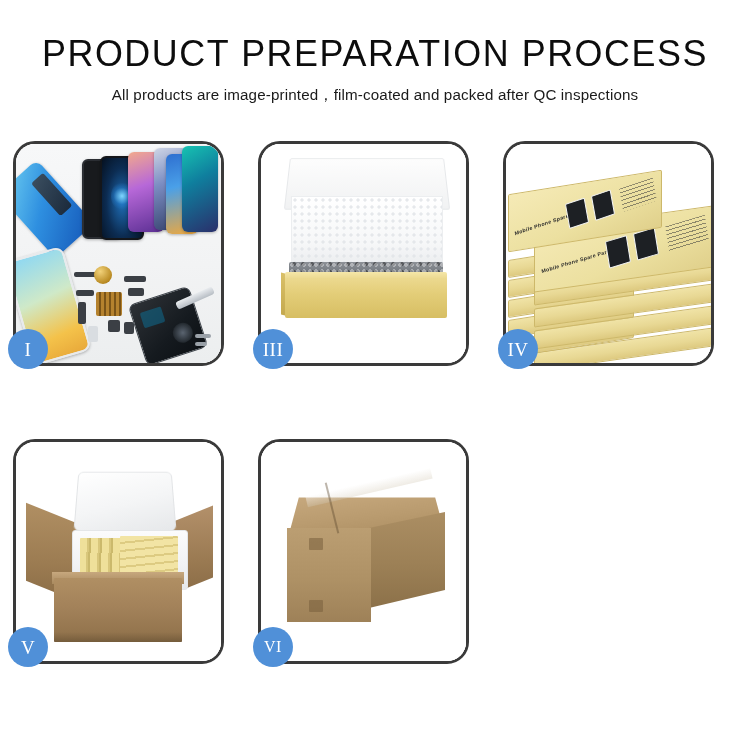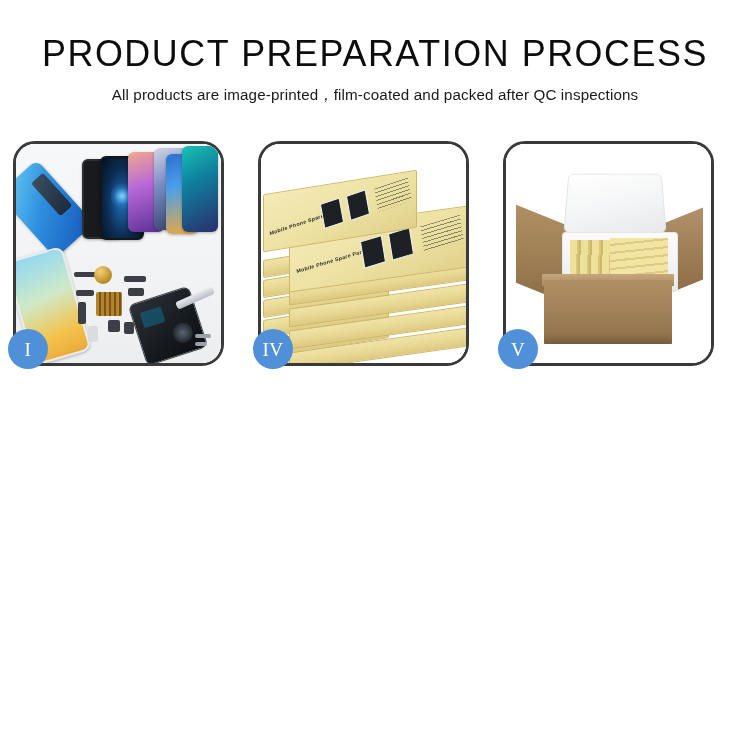--- a/index.html
+++ b/index.html
@@ -446,20 +446,37 @@
           <div class="backplate"></div>
           <div class="tweezer"></div>
           <div class="part" style="right:10px;top:190px;width:16px;height:4px;background:#9aa1a8;"></div>
           <div class="part" style="right:14px;top:198px;width:12px;height:4px;background:#9aa1a8;"></div>
         </div>
       </div>
       <div class="badge">I</div>
     </div>
 
 
+    <div class="panel">
+      <div class="panel-clip">
+        <div class="scene p3">
+          <div class="lid-back"></div>
+          <div class="foam-back">
+            <div class="foam-tex"></div>
+          </div>
+          <div class="tray-wall">
+            <div class="gran"></div>
+          </div>
+          <div class="box-side"></div>
+          <div class="box-lip"></div>
+          <div class="box-front"></div>
+        </div>
+      </div>
+      <div class="badge">III</div>
+    </div>
 
     <div class="panel">
       <div class="panel-clip">
         <div class="scene p4">
           <div class="stack">
 
             <div class="sbox" style="left:2px; top:186px; width:124px; height:16px; transform:skewY(-9deg);"></div>
             <div class="sbox" style="left:2px; top:166px; width:124px; height:16px; transform:skewY(-9deg);"></div>
             <div class="sbox" style="left:2px; top:146px; width:124px; height:16px; transform:skewY(-9deg);"></div>
             <div class="sbox" style="left:2px; top:126px; width:124px; height:16px; transform:skewY(-9deg);"></div>
@@ -501,15 +518,29 @@
           <div class="foamBox"></div>
           <div class="yellowRows"></div>
           <div class="yellowRows2"></div>
           <div class="cartonTopEdge"></div>
           <div class="cartonBody"></div>
         </div>
       </div>
       <div class="badge">V</div>
     </div>
 
+    <div class="panel">
+      <div class="panel-clip">
+        <div class="scene p6">
+          <div class="bxTop"></div>
+          <div class="bxSide"></div>
+          <div class="bxFront"></div>
+          <div class="tape"></div>
+          <div class="seamV" style="left:70px; top:40px; height:52px; transform:rotate(-14deg);"></div>
+          <div class="notch" style="left:48px; top:96px;"></div>
+          <div class="notch" style="left:48px; top:158px;"></div>
+        </div>
+      </div>
+      <div class="badge sm">VI</div>
+    </div>
 
   </div>
 </div>
 
 </body></html>

